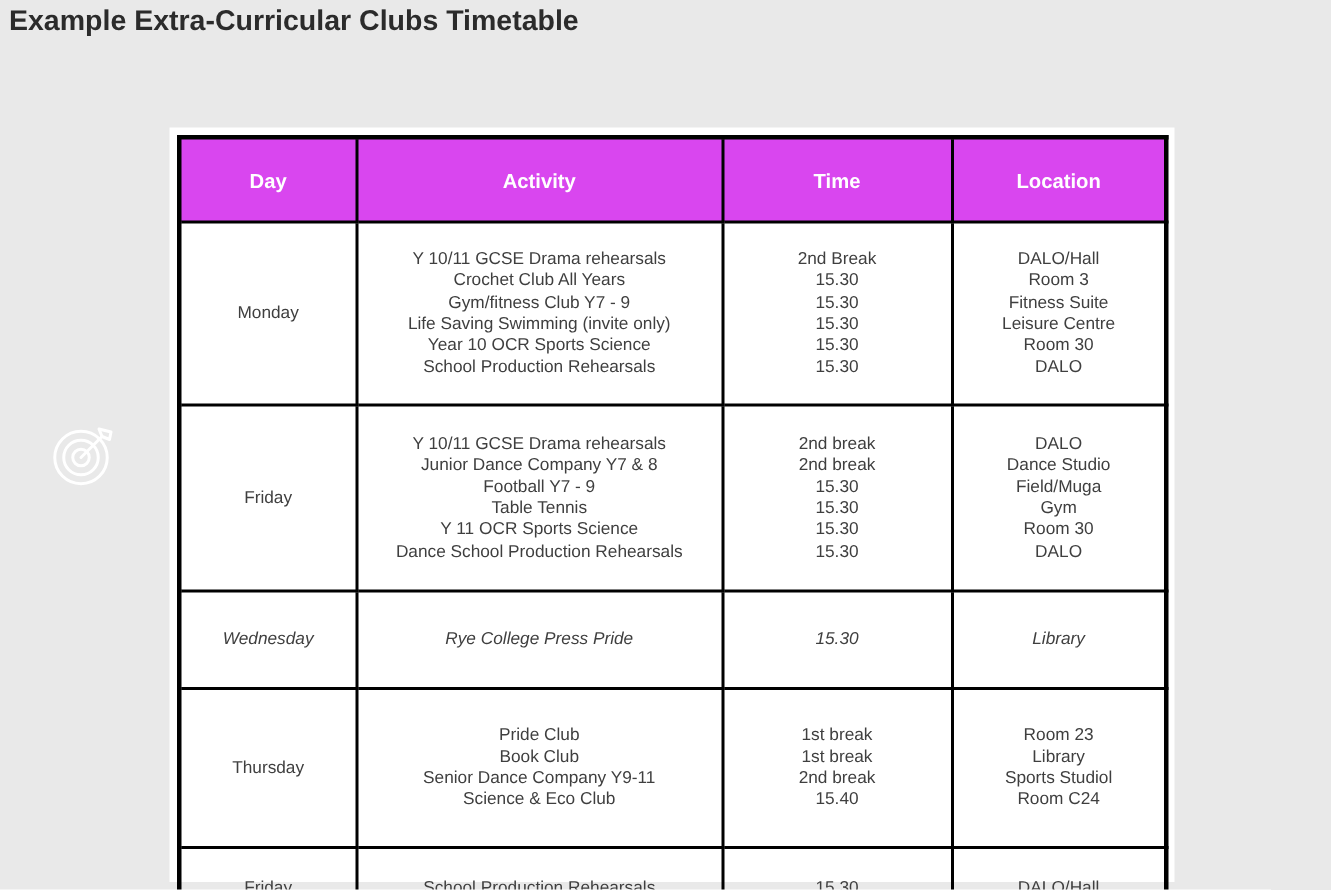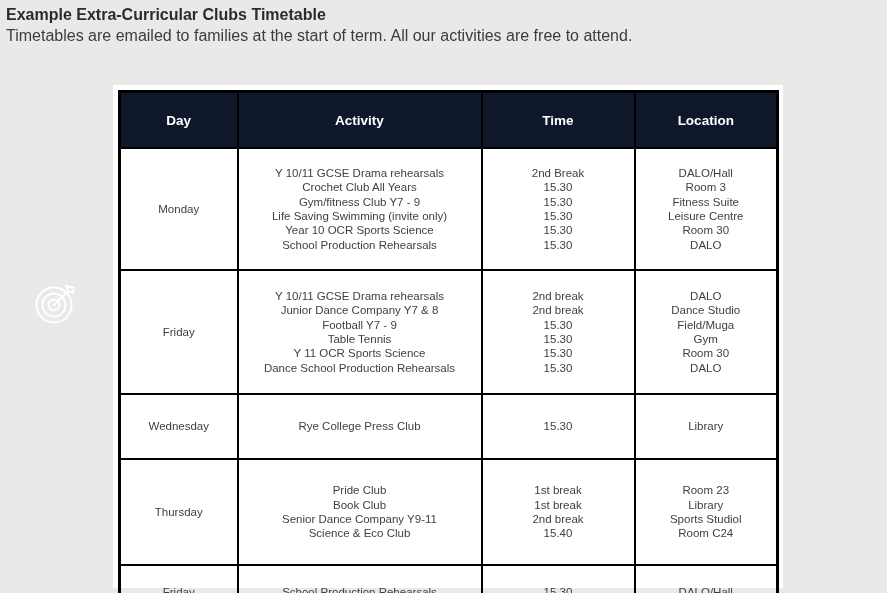--- a/index.html
+++ b/index.html
@@ -4,62 +4,61 @@
 <style>
   html,body{margin:0;padding:0;}
   body{
     width:887px;height:593px;position:relative;overflow:hidden;
     background:#e9e9e9;
     font-family:"Liberation Sans","DejaVu Sans",sans-serif;
     -webkit-font-smoothing:antialiased;
   }
   .intro{position:absolute;left:6px;top:4px;width:878px;}
   .intro h1{
-    margin:0;font-size:16px;line-height:21px;font-weight:bold;color:#2b2b2b;
+    margin:0;font-size:19px;line-height:21px;font-weight:bold;color:#2b2b2b;
     letter-spacing:0;
   }
   .intro p{
     margin:0;font-size:16px;line-height:21px;color:#3c3c3c;
   }
   .target-icon{position:absolute;left:33px;top:282px;width:44px;height:44px;}
   .panel{
     position:absolute;left:113px;top:85px;width:670px;height:503px;
     background:#ffffff;
   }
   table.tt{
     position:absolute;left:5px;top:5px;width:658px;
     border-collapse:collapse;table-layout:fixed;
   }
   table.tt,table.tt th,table.tt td{border:2.5px solid #000000;}
   table.tt{border-width:3px;}
   table.tt th{
-    background:#0f172a;color:#ffffff;font-weight:bold;font-size:13.5px;
+    background:#d946ef;color:#ffffff;font-weight:bold;font-size:13.5px;
     height:52px;text-align:center;vertical-align:middle;
   }
   table.tt td{
     text-align:center;vertical-align:middle;
     font-size:11.5px;line-height:14.3px;color:#3f3f3f;
     padding:6px 2px;
     border-radius:17px;
   }
   col.c-day{width:118px;} col.c-act{width:244px;}
   col.c-time{width:153px;} col.c-loc{width:143px;}
   tbody tr:nth-child(1) td{height:108px;}
   tbody tr:nth-child(2) td{height:110px;}
-  tbody tr:nth-child(3) td{height:51px;}
+  tbody tr:nth-child(3) td{height:51px;font-style:italic;}
   tbody tr:nth-child(4) td{height:92px;}
   tbody tr:nth-child(5) td{height:40px;}
   td .line{display:block;}
 </style>
 </head>
 <body>
 
 <div class="intro">
   <h1>Example Extra-Curricular Clubs Timetable</h1>
-  <p>Timetables are emailed to families at the start of term. All our activities are free to attend.</p>
 </div>
 
 <svg class="target-icon" viewBox="0 0 44 44" fill="none" stroke="#ffffff" stroke-width="2" stroke-linecap="round" stroke-linejoin="round">
   <circle cx="21" cy="23" r="17.5"></circle>
   <circle cx="21" cy="23" r="11.5"></circle>
   <circle cx="21" cy="23" r="5.5"></circle>
   <line x1="21" y1="23" x2="35" y2="9"></line>
   <path d="M33 4 L35 9 L40 11 L41 6 Z"></path>
 </svg>
 
@@ -130,21 +129,21 @@
             <span class="line">Dance Studio</span>
             <span class="line">Field/Muga</span>
             <span class="line">Gym</span>
             <span class="line">Room 30</span>
             <span class="line">DALO</span>
           </td>
         </tr>
         <tr>
           <td>Wednesday</td>
           <td>
-            <span class="line">Rye College Press Club</span>
+            <span class="line">Rye College Press Pride</span>
           </td>
           <td>
             <span class="line">15.30</span>
           </td>
           <td>
             <span class="line">Library</span>
           </td>
         </tr>
         <tr>
           <td>Thursday</td>

